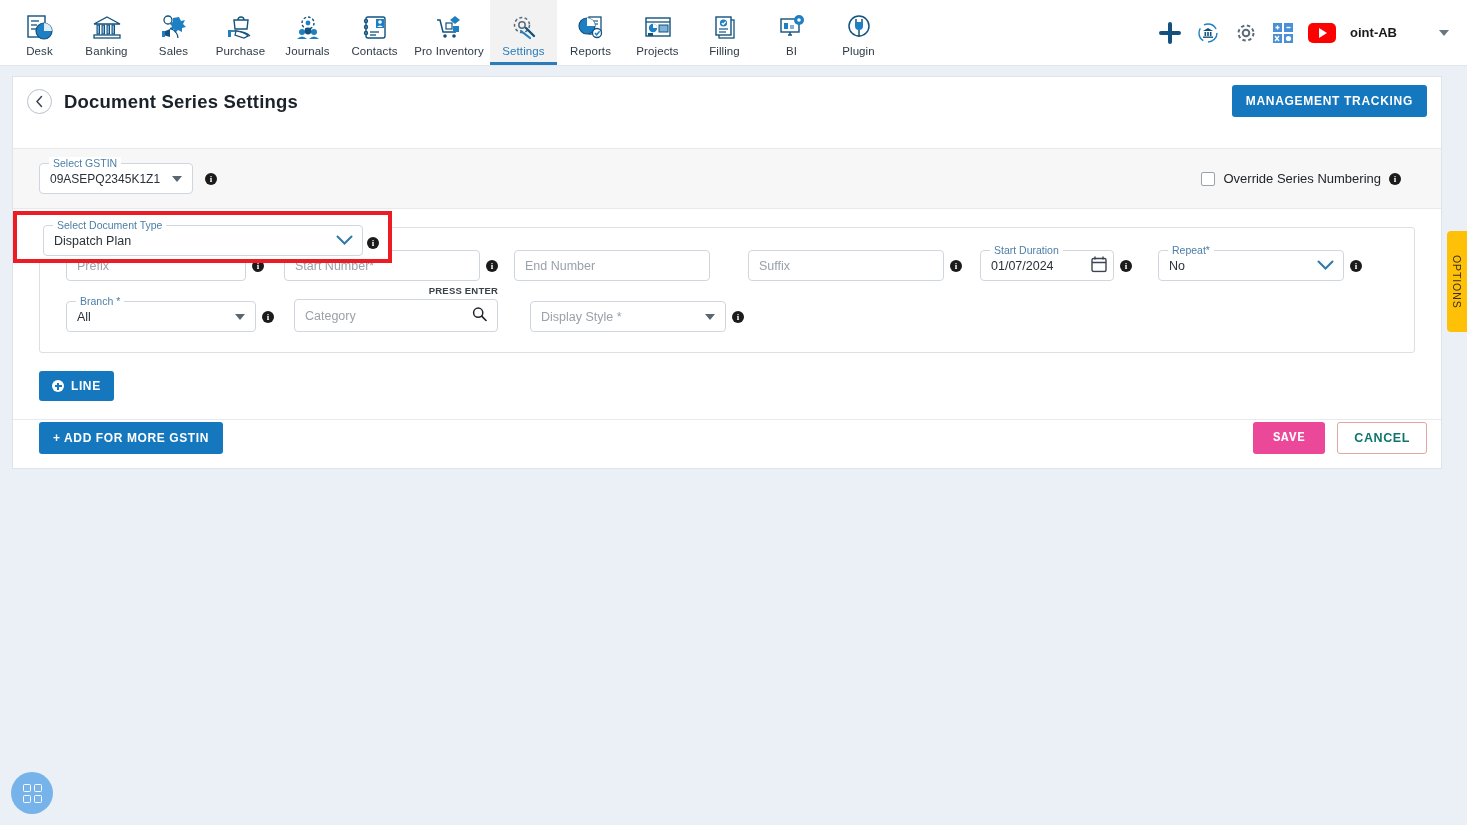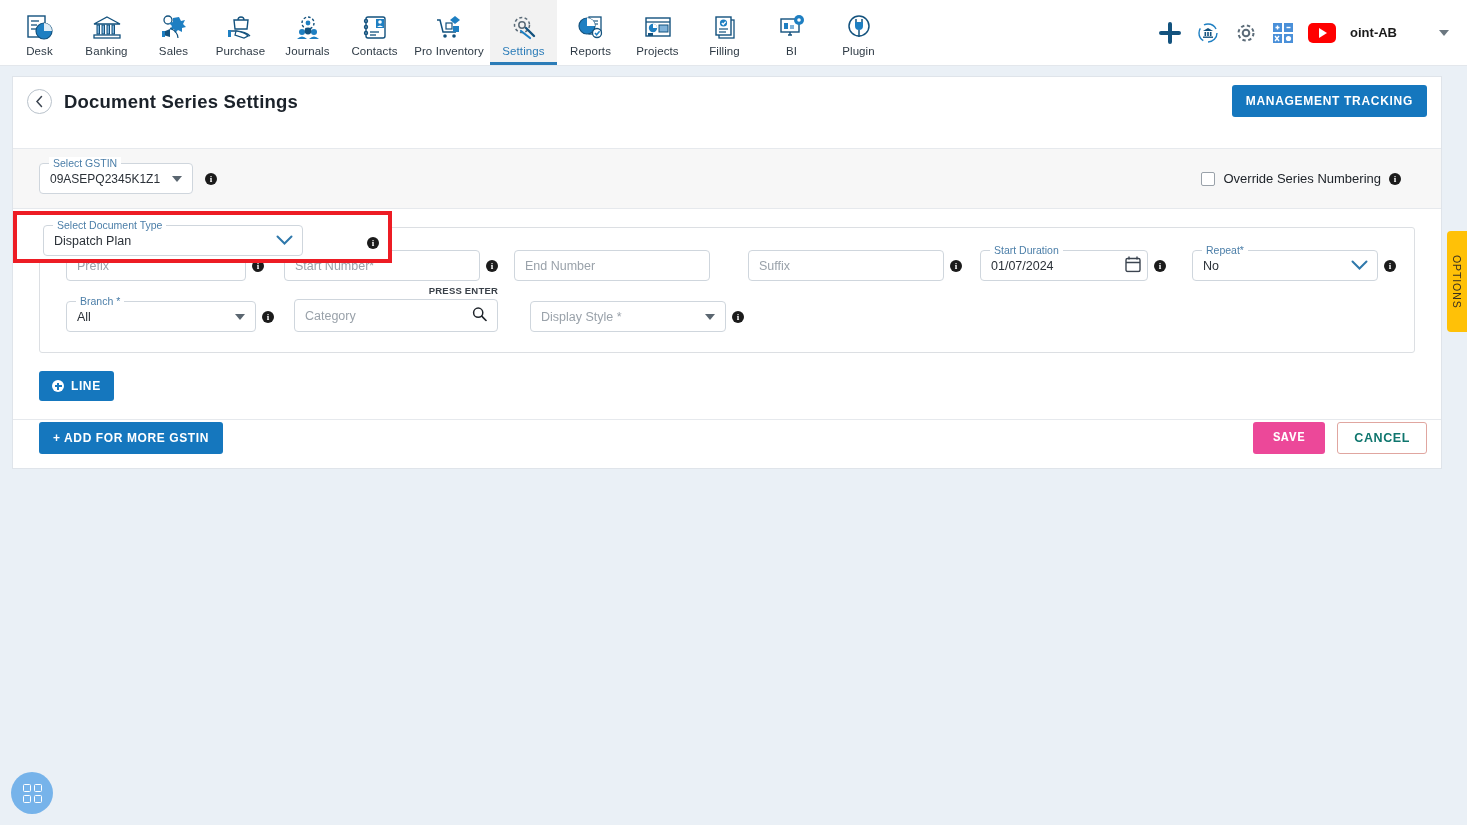--- a/index.html
+++ b/index.html
@@ -138,21 +138,21 @@
     width: 12px; height: 12px; border-radius: 50%;
     background: #1b1b1b; color: #fff;
     font-size: 9px; font-weight: bold;
     display: inline-flex; align-items: center; justify-content: center;
     font-family: "Liberation Serif", serif;
     flex: none; cursor: pointer;
   }
 
   .doctype-inner {
     position: absolute; left: 26px; top: 10px;
-    width: 260px;
+    width: 320px;
   }
   .doctype-info { position: absolute; left: 350px; top: 22px; }
 
   
   .gstin-band {
     background: #f7f7f7;
     border-top: 1px solid #e6e9ed;
     border-bottom: 1px solid #e6e9ed;
     margin-top: 24px;
     padding: 14px 14px 14px 26px;
@@ -182,21 +182,21 @@
   }
   .row1 { display: flex; align-items: flex-start; }
   .cell { position: relative; }
   .cell .field { width: 100%; }
   .cell .inl-info { position: absolute; right: -18px; top: 10px; }
 
   .w-prefix  { width: 180px; margin-left: 12px; }
   .w-start   { width: 196px; margin-left: 38px; }
   .w-end     { width: 196px; margin-left: 34px; }
   .w-suffix  { width: 196px; margin-left: 38px; }
-  .w-dur     { width: 168px; margin-left: 36px; }
+  .w-dur     { width: 134px; margin-left: 36px; }
   .w-repeat  { width: 186px; margin-left: 44px; }
 
   .cal-btn {
     position: absolute; right: 6px; top: 50%; transform: translateY(-50%);
     cursor: pointer;
   }
 
   .row2 {
     display: flex; align-items: flex-end;
     margin-top: 18px;

